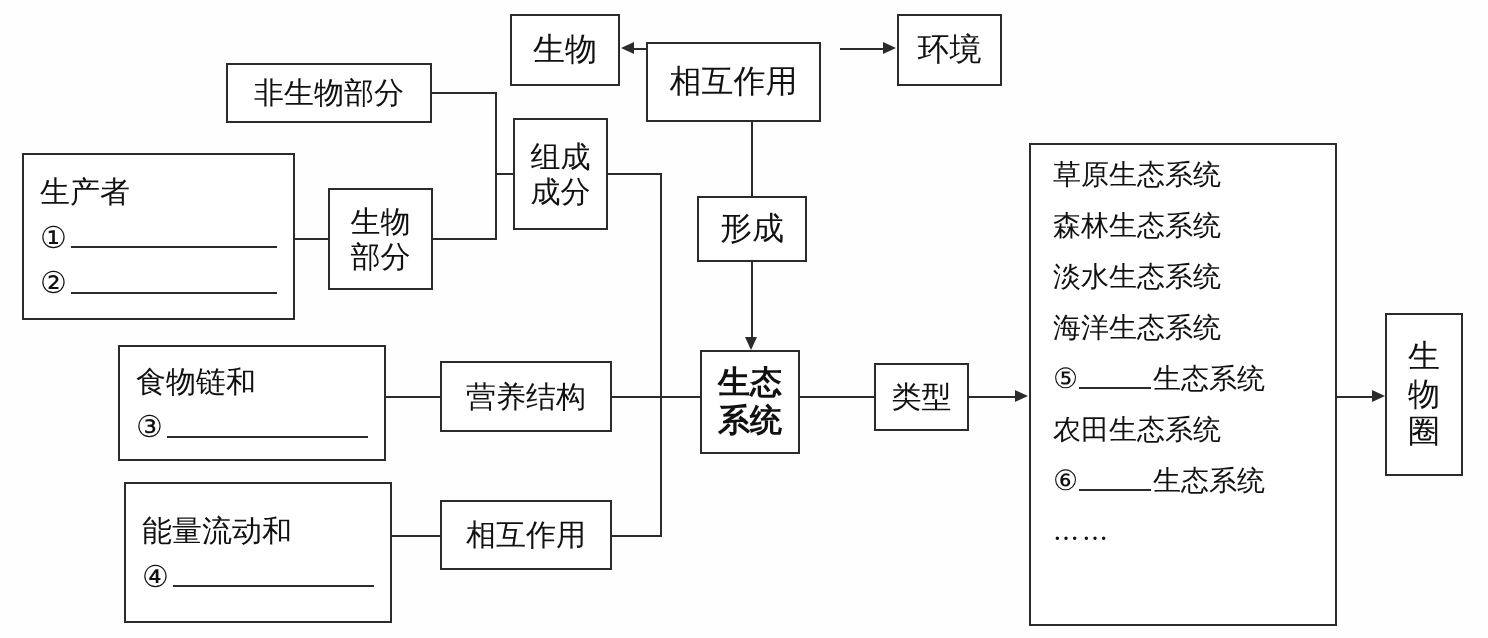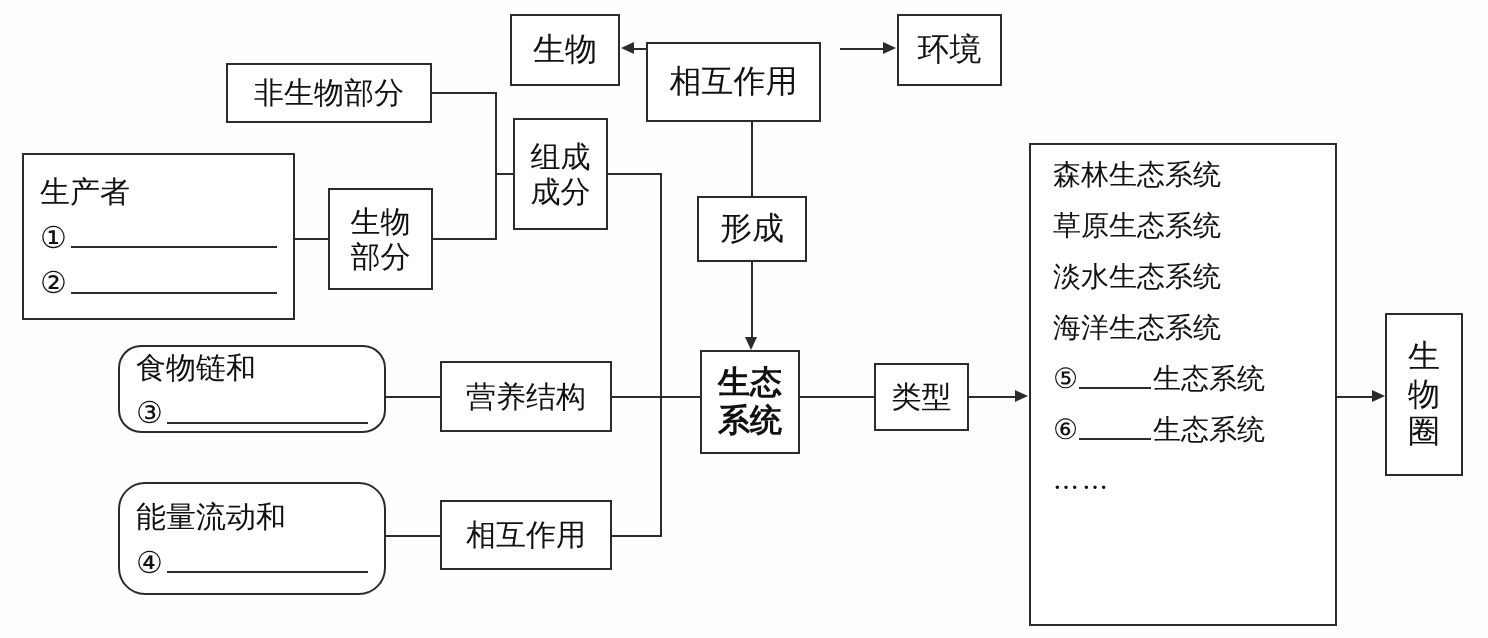--- a/index.html
+++ b/index.html
@@ -152,29 +152,29 @@
 
   <div class="hline" style="left:295px;top:238px;width:35px;"></div>
 
   <div class="hline" style="left:432px;top:92px;width:65px;"></div>
   <div class="hline" style="left:433px;top:238px;width:64px;"></div>
   <div class="vline" style="left:495px;top:92px;height:148px;"></div>
   <div class="hline" style="left:495px;top:173px;width:20px;"></div>
 
   <div class="hline" style="left:608px;top:173px;width:54px;"></div>
 
-  <div class="fillbox" style="left:118px;top:345px;width:268px;height:88px;border-radius:23px;">
+  <div class="fillbox" style="left:118px;top:345px;width:268px;height:116px;">
     <div class="cap">食物链和</div>
     <div class="blankrow">
       <span>③</span>
       <span class="rule"></span>
     </div>
   </div>
 
-  <div class="fillbox" style="left:118px;top:482px;width:268px;height:113px;border-radius:27px;">
+  <div class="fillbox" style="left:124px;top:482px;width:268px;height:141px;">
     <div class="cap">能量流动和</div>
     <div class="blankrow">
       <span>④</span>
       <span class="rule"></span>
     </div>
   </div>
 
   <div class="box t30" style="left:440px;top:361px;width:172px;height:71px;">
     <span>营养结构</span>
   </div>
@@ -201,35 +201,38 @@
 
   <div class="box t30" style="left:874px;top:363px;width:95px;height:68px;">
     <span>类型</span>
   </div>
 
   <div class="hline" style="left:969px;top:396px;width:47px;"></div>
   <div class="arrow-r" style="left:1015px;top:390px;"></div>
 
   <div class="listbox" style="left:1029px;top:143px;width:308px;height:483px;">
     <div class="row">
+      <span>草原生态系统</span>
+    </div>
+    <div class="row">
       <span>森林生态系统</span>
-    </div>
-    <div class="row">
-      <span>草原生态系统</span>
     </div>
     <div class="row">
       <span>淡水生态系统</span>
     </div>
     <div class="row">
       <span>海洋生态系统</span>
     </div>
     <div class="row">
       <span>⑤</span>
       <span class="blankline"></span>
       <span>生态系统</span>
+    </div>
+    <div class="row">
+      <span>农田生态系统</span>
     </div>
     <div class="row">
       <span>⑥</span>
       <span class="blankline"></span>
       <span>生态系统</span>
     </div>
     <div class="row dots">
       <span>……</span>
     </div>
   </div>

